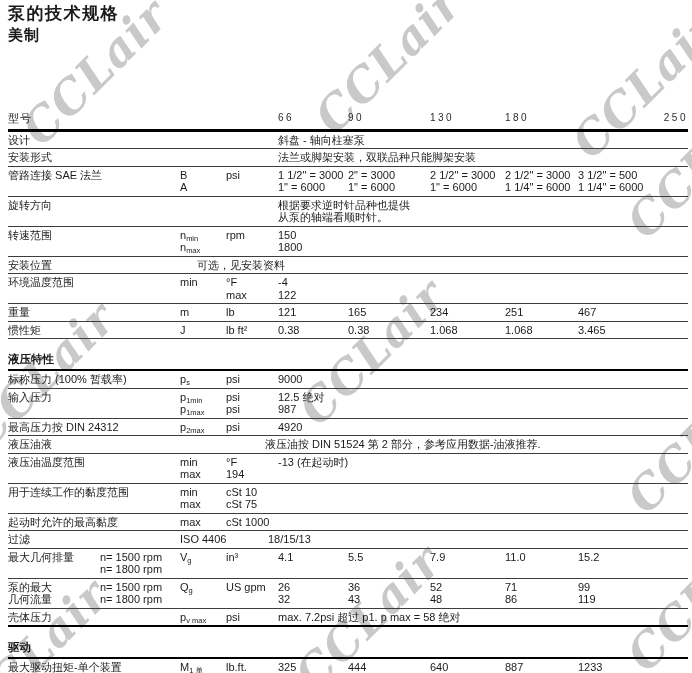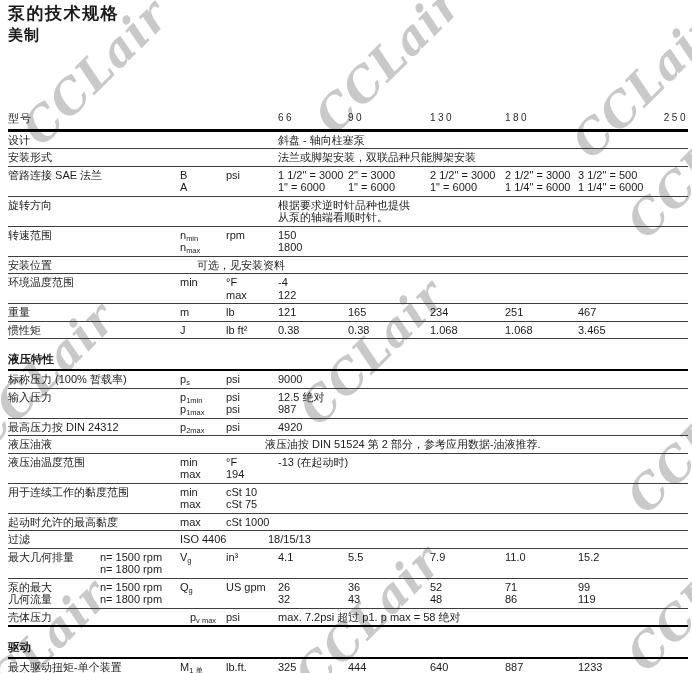--- a/index.html
+++ b/index.html
@@ -387,21 +387,21 @@
       </div>
       <div class="c val" style="grid-column: 9 / 10;">
         <div class="ln">99</div>
         <div class="ln">119</div>
       </div>
     </div>
     <div class="t-row thick">
       <div class="c lab" style="grid-column: 1 / 3;">
         <div class="ln">壳体压力</div>
       </div>
-      <div class="c sym" style="grid-column: 3 / 4; text-align: center;">
+      <div class="c sym" style="grid-column: 3 / 4;">
         <div class="ln"><span>p</span><sub>v max</sub></div>
       </div>
       <div class="c unit" style="grid-column: 4 / 5;">
         <div class="ln">psi</div>
       </div>
       <div class="c span-val" style="grid-column: 5 / -1;">
         <div class="ln">max. 7.2psi 超过 p1. p max = 58 绝对</div>
       </div>
     </div>
     <div class="sec-title">驱动</div>

